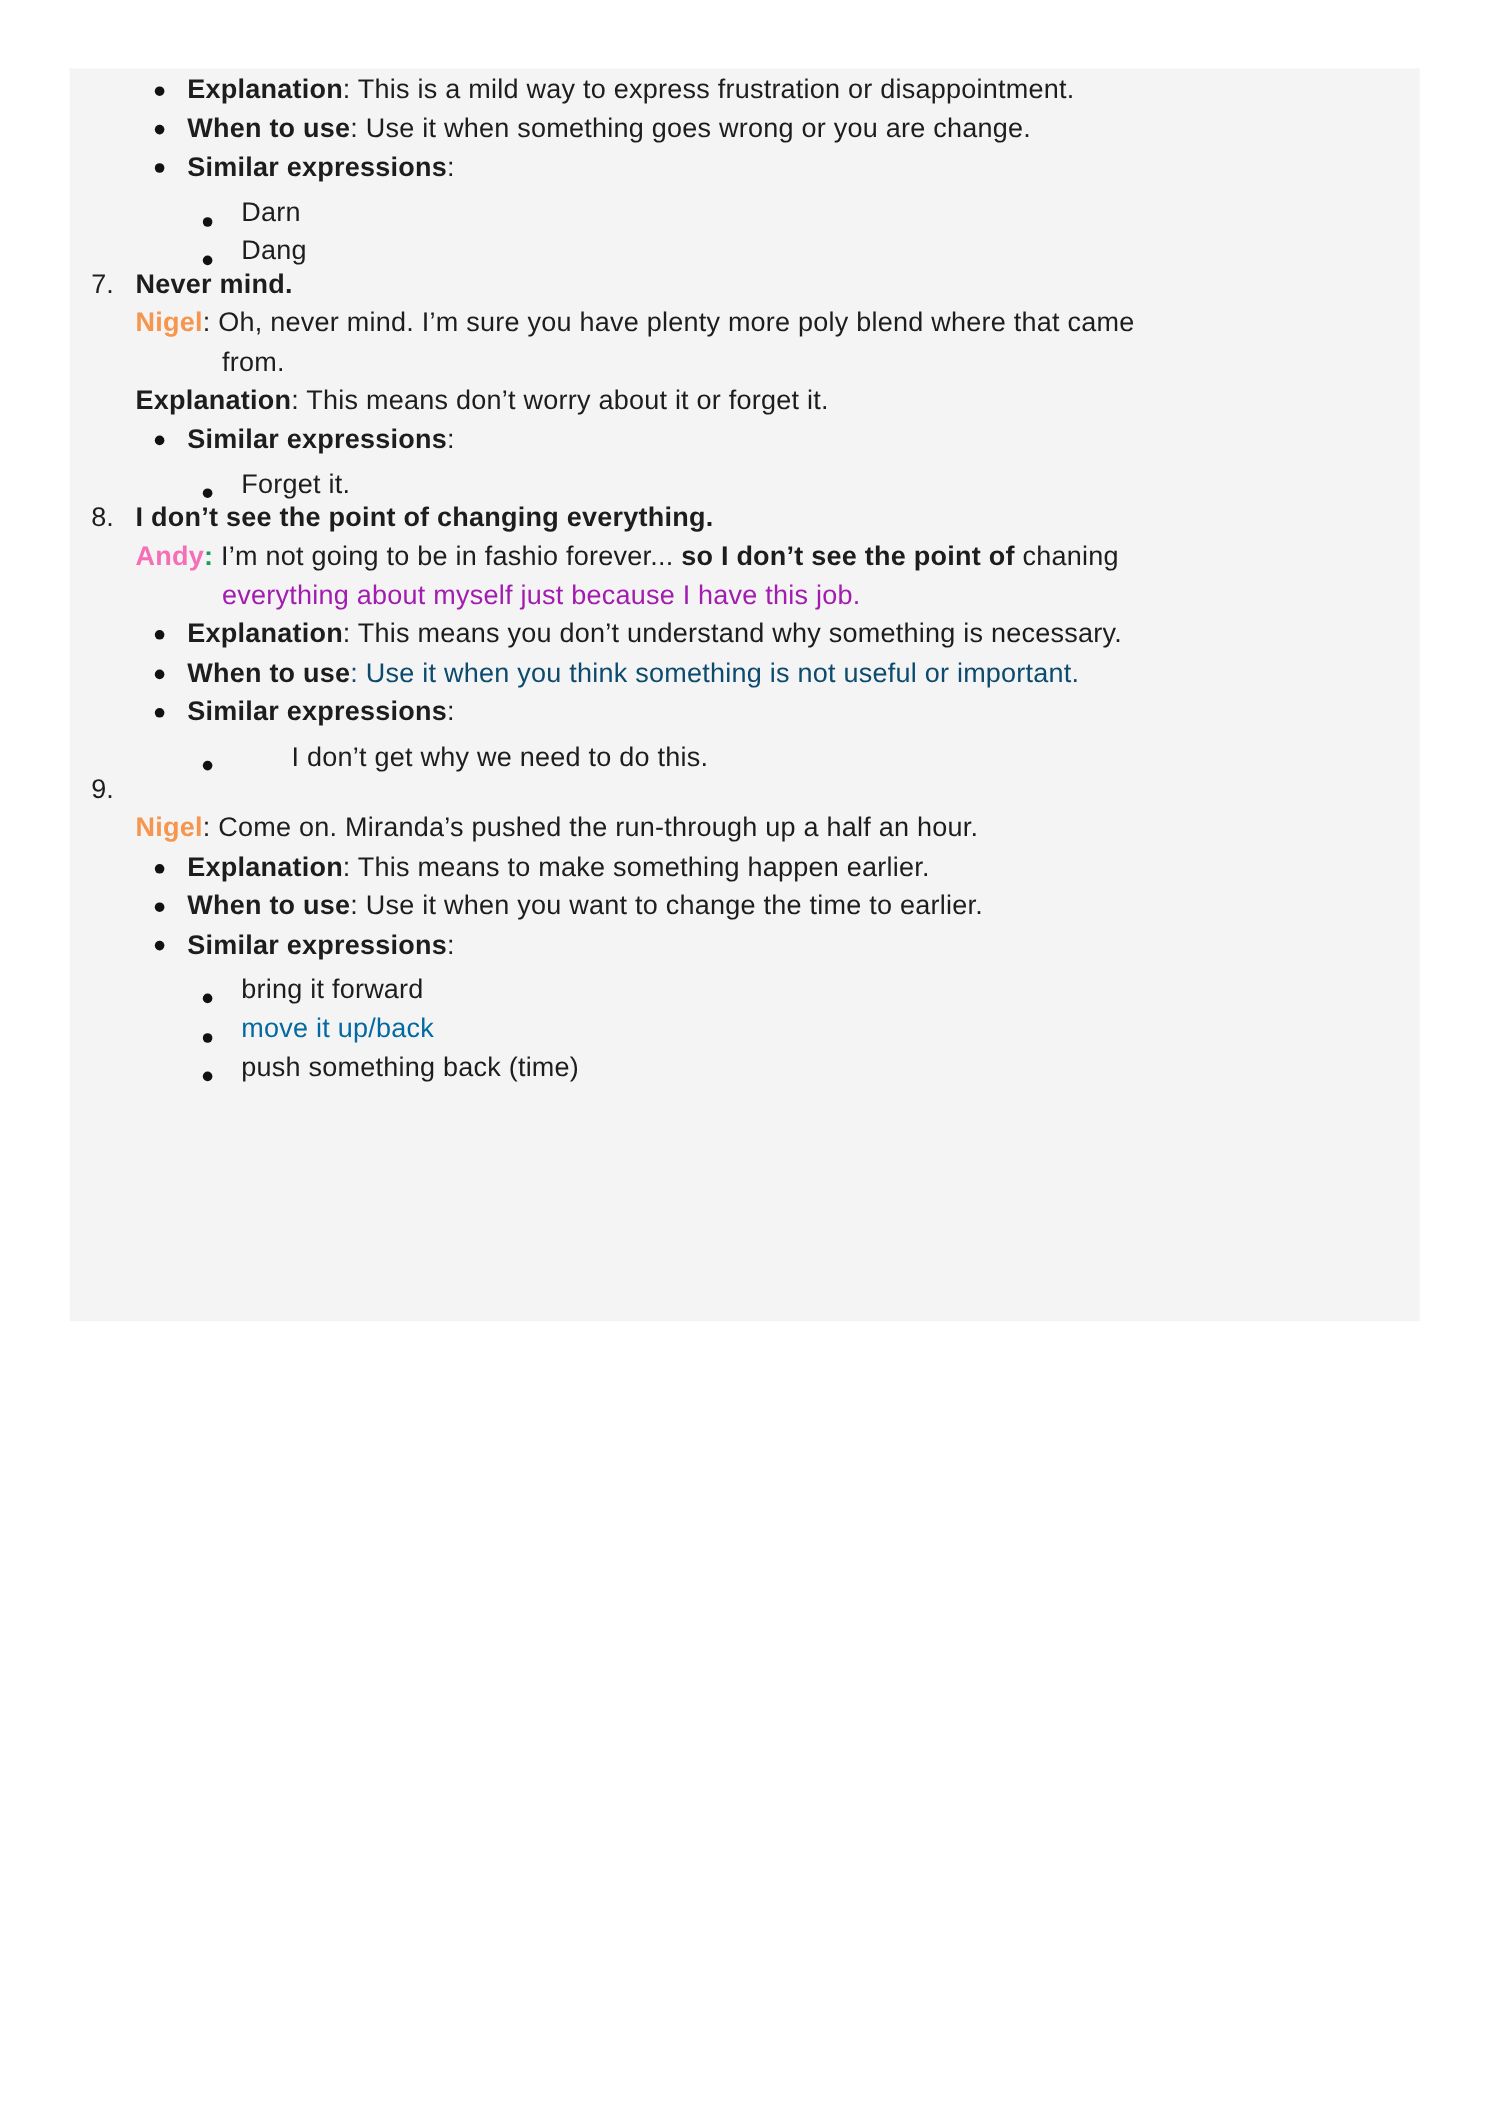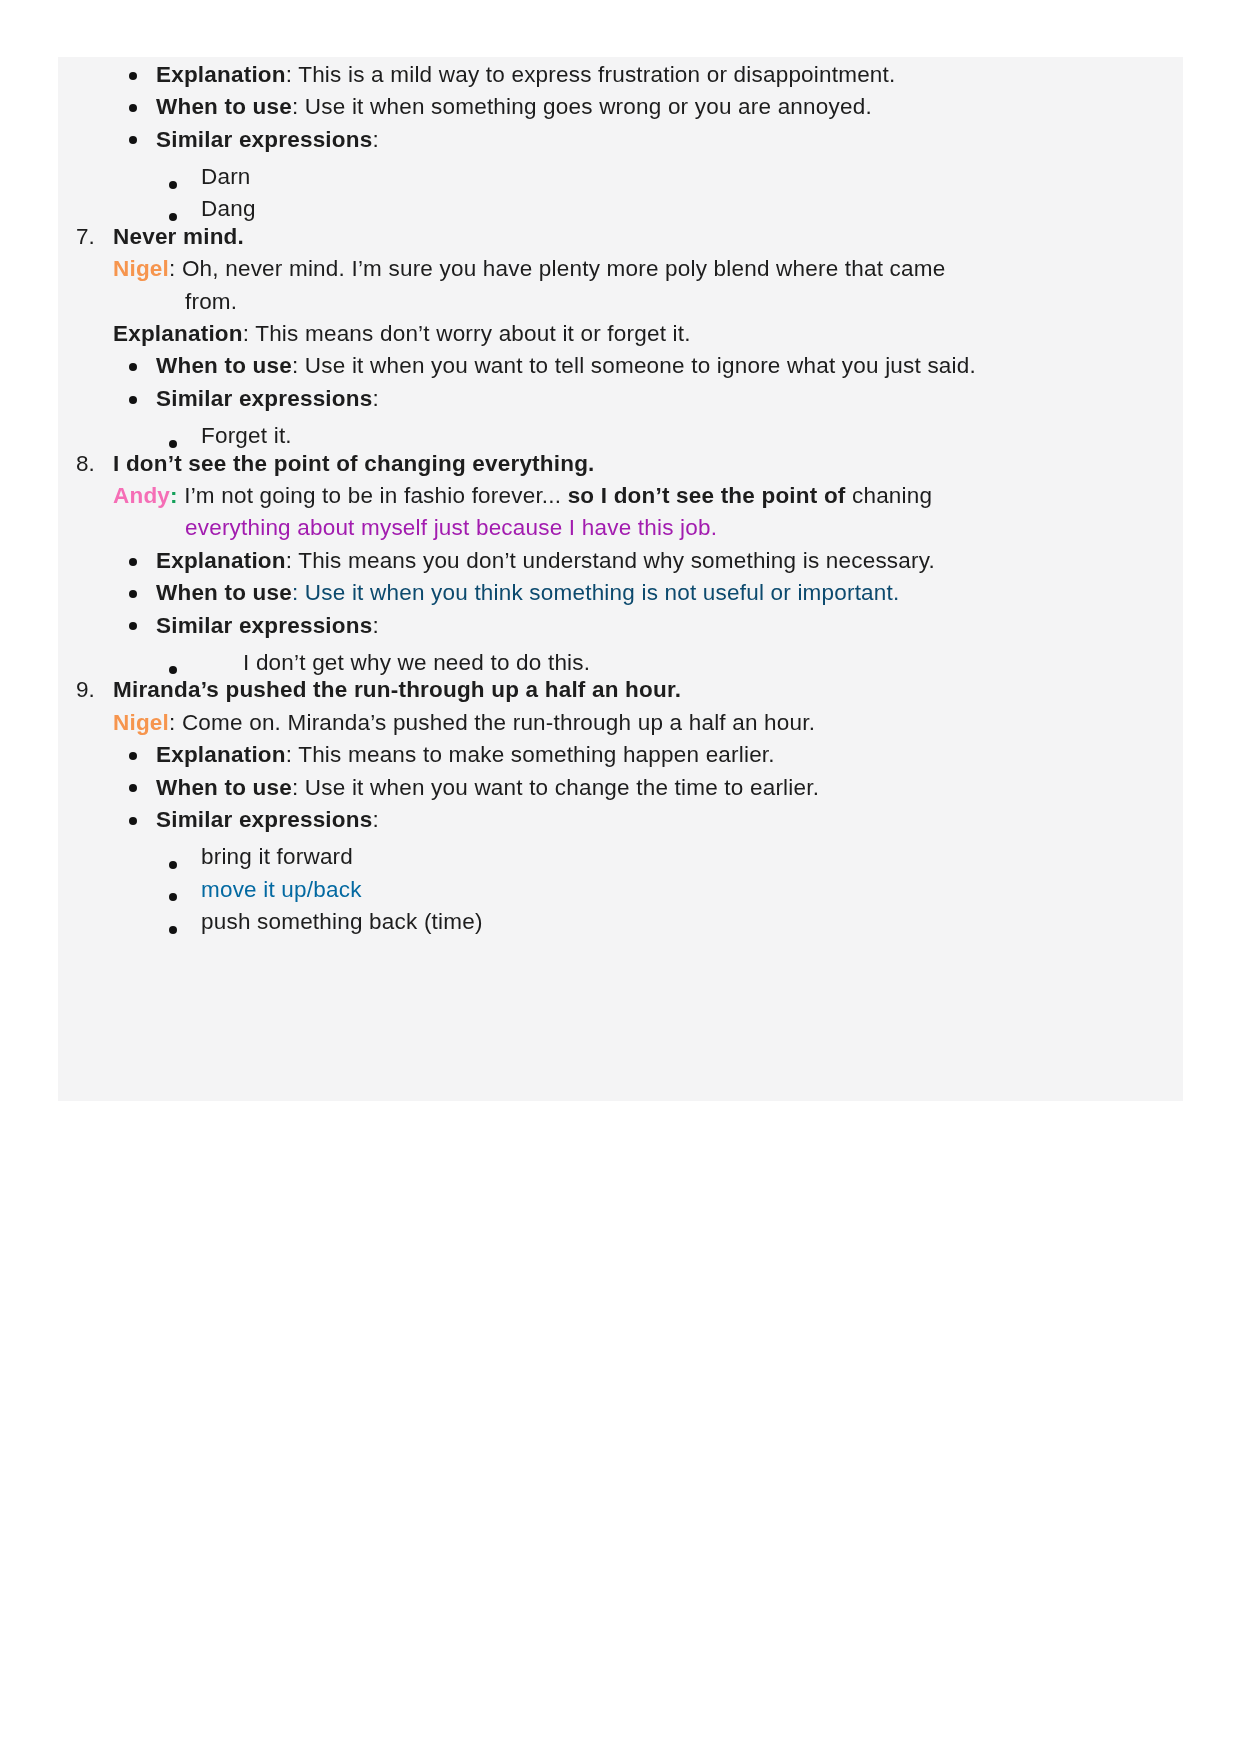--- a/index.html
+++ b/index.html
@@ -64,39 +64,38 @@
   .bullet1 .dot { margin-right: 19px; }
   .bullet2 .dot { margin-right: 24px; }
 </style>
 </head>
 <body>
 
 <div class="page">
   <div class="panel">
     <div class="content" id="lines-root">
         <div class="line bullet1"><span class="dot"></span><span class="segs"><span style="font-weight: 700; color: rgb(29, 29, 29);">Explanation</span><span style="color: rgb(29, 29, 29);">: This is a mild way to express frustration or disappointment.</span></span></div>
-        <div class="line bullet1"><span class="dot"></span><span class="segs"><span style="font-weight: 700; color: rgb(29, 29, 29);">When to use</span><span style="color: rgb(29, 29, 29);">: Use it when something goes wrong or you are annoyed.</span></span></div>
+        <div class="line bullet1"><span class="dot"></span><span class="segs"><span style="font-weight: 700; color: rgb(29, 29, 29);">When to use</span><span style="color: rgb(29, 29, 29);">: Use it when something goes wrong or you are change.</span></span></div>
         <div class="line bullet1"><span class="dot"></span><span class="segs"><span style="font-weight: 700; color: rgb(29, 29, 29);">Similar expressions</span><span style="color: rgb(29, 29, 29);">:</span></span></div>
         <div class="line bullet2"><span class="dot"></span><span class="segs"><span style="color: rgb(29, 29, 29);">Darn</span></span></div>
         <div class="line bullet2"><span class="dot"></span><span class="segs"><span style="color: rgb(29, 29, 29);">Dang</span></span></div>
         <div class="line numbered"><span class="num">7.</span><span class="segs"><span style="font-weight: 700; color: rgb(29, 29, 29);">Never mind.</span></span></div>
         <div class="line speaker"><span class="segs"><span style="font-weight: 700; color: rgb(246, 149, 78);">Nigel</span><span style="color: rgb(29, 29, 29);">: Oh, never mind. I’m sure you have plenty more poly blend where that came</span></span></div>
         <div class="line cont"><span class="segs"><span style="color: rgb(29, 29, 29);">from.</span></span></div>
         <div class="line plain"><span class="segs"><span style="font-weight: 700; color: rgb(29, 29, 29);">Explanation</span><span style="color: rgb(29, 29, 29);">: This means don’t worry about it or forget it.</span></span></div>
-        <div class="line bullet1"><span class="dot"></span><span class="segs"><span style="font-weight: 700; color: rgb(29, 29, 29);">When to use</span><span style="color: rgb(29, 29, 29);">: Use it when you want to tell someone to ignore what you just said.</span></span></div>
         <div class="line bullet1"><span class="dot"></span><span class="segs"><span style="font-weight: 700; color: rgb(29, 29, 29);">Similar expressions</span><span style="color: rgb(29, 29, 29);">:</span></span></div>
         <div class="line bullet2"><span class="dot"></span><span class="segs"><span style="color: rgb(29, 29, 29);">Forget it.</span></span></div>
         <div class="line numbered"><span class="num">8.</span><span class="segs"><span style="font-weight: 700; color: rgb(29, 29, 29);">I don’t see the point of changing everything.</span></span></div>
         <div class="line speaker"><span class="segs"><span style="font-weight: 700; color: rgb(245, 110, 182);">Andy</span><span style="font-weight: 700; color: rgb(20, 160, 90);">:</span><span style="color: rgb(29, 29, 29);"> I’m not going to be in fashio forever... </span><span style="font-weight: 700; color: rgb(29, 29, 29);">so I don’t see the point of</span><span style="color: rgb(29, 29, 29);"> chaning</span></span></div>
         <div class="line cont"><span class="segs"><span style="color: #a21caf;">everything about myself just because I have this job.</span></span></div>
         <div class="line bullet1"><span class="dot"></span><span class="segs"><span style="font-weight: 700; color: rgb(29, 29, 29);">Explanation</span><span style="color: rgb(29, 29, 29);">: This means you don’t understand why something is necessary.</span></span></div>
         <div class="line bullet1"><span class="dot"></span><span class="segs"><span style="font-weight: 700; color: rgb(29, 29, 29);">When to use</span><span style="color: #0c4a6e;">: Use it when you think something is not useful or important.</span></span></div>
         <div class="line bullet1"><span class="dot"></span><span class="segs"><span style="font-weight: 700; color: rgb(29, 29, 29);">Similar expressions</span><span style="color: rgb(29, 29, 29);">:</span></span></div>
         <div class="line bullet2"><span class="dot"></span><span class="segs"><span style="color: rgb(29, 29, 29); margin-left: 42px;">I don’t get why we need to do this.</span></span></div>
-        <div class="line numbered"><span class="num">9.</span><span class="segs"><span style="font-weight: 700; color: rgb(29, 29, 29);">Miranda’s pushed the run-through up a half an hour.</span></span></div>
+        <div class="line numbered"><span class="num">9.</span></div>
         <div class="line speaker"><span class="segs"><span style="font-weight: 700; color: rgb(246, 149, 78);">Nigel</span><span style="color: rgb(29, 29, 29);">: Come on. Miranda’s pushed the run-through up a half an hour.</span></span></div>
         <div class="line bullet1"><span class="dot"></span><span class="segs"><span style="font-weight: 700; color: rgb(29, 29, 29);">Explanation</span><span style="color: rgb(29, 29, 29);">: This means to make something happen earlier.</span></span></div>
         <div class="line bullet1"><span class="dot"></span><span class="segs"><span style="font-weight: 700; color: rgb(29, 29, 29);">When to use</span><span style="color: rgb(29, 29, 29);">: Use it when you want to change the time to earlier.</span></span></div>
         <div class="line bullet1"><span class="dot"></span><span class="segs"><span style="font-weight: 700; color: rgb(29, 29, 29);">Similar expressions</span><span style="color: rgb(29, 29, 29);">:</span></span></div>
         <div class="line bullet2"><span class="dot"></span><span class="segs"><span style="color: rgb(29, 29, 29);">bring it forward</span></span></div>
         <div class="line bullet2"><span class="dot"></span><span class="segs"><span style="color: #0369a1;">move it up/back</span></span></div>
         <div class="line bullet2"><span class="dot"></span><span class="segs"><span style="color: rgb(29, 29, 29);">push something back (time)</span></span></div>
       </div>
   </div>
 </div>

